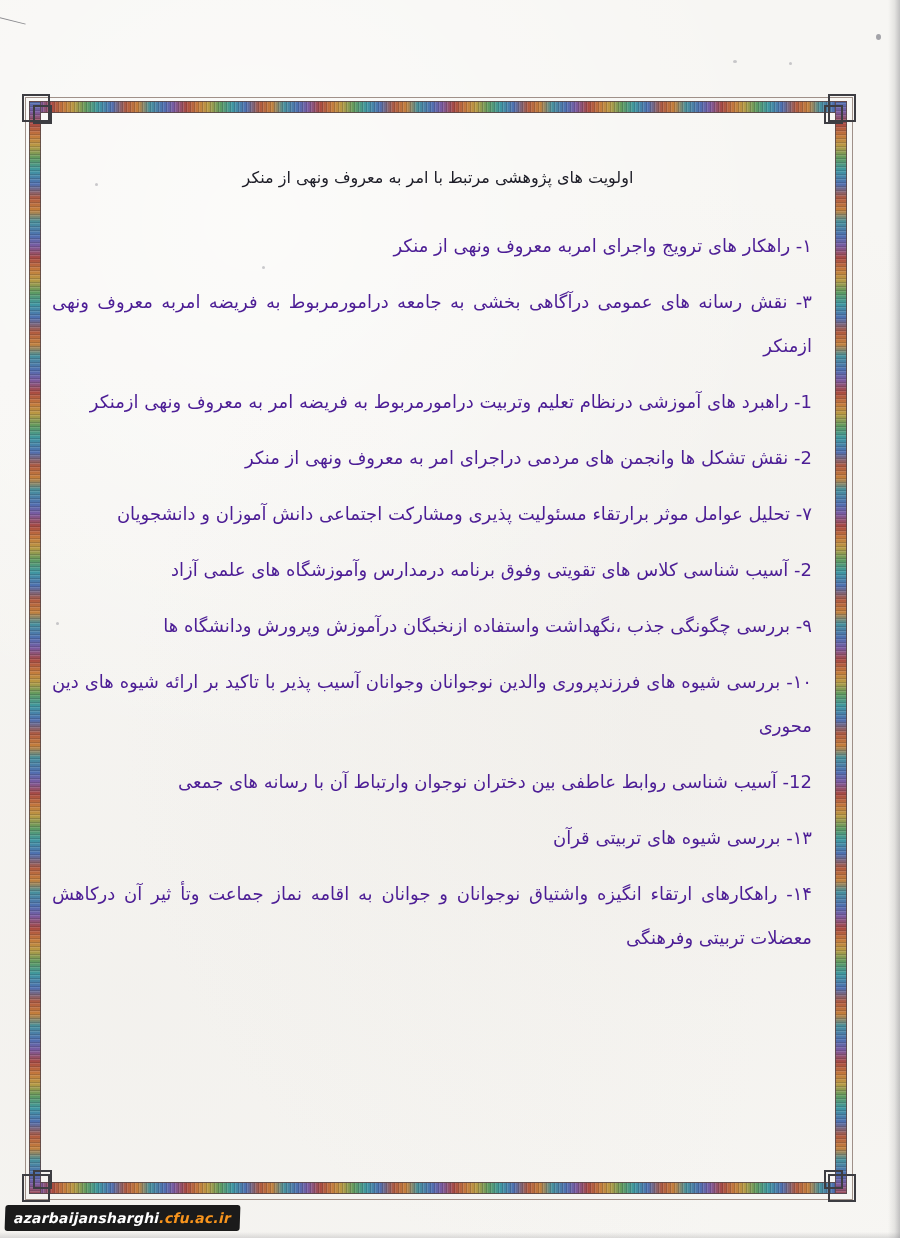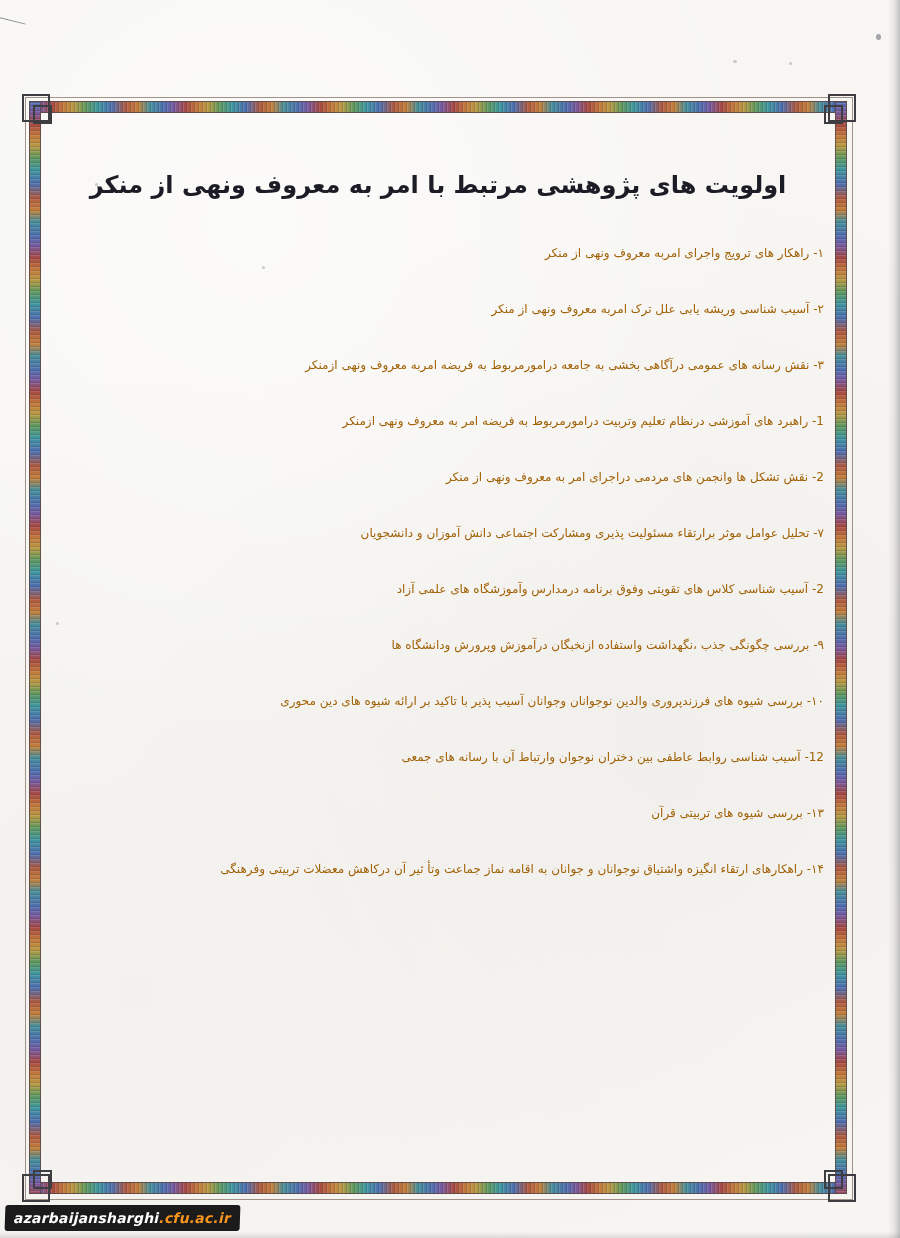--- a/index.html
+++ b/index.html
@@ -70,26 +70,26 @@
   .bl1{left:22px;top:1174px;} .bl2{left:33px;top:1170px;}
   
   .br1{left:828px;top:1174px;} .br2{left:824px;top:1170px;}
 
   
   .content{
     position:absolute;left:52px;right:76px;top:158px;
     direction:rtl;
   }
   .doc-title{
-    text-align:center;font-weight:bold;font-size:24px;line-height:40px;
-    color:#1c1c26;margin:7px 0 26px 0;
+    text-align:center;font-weight:normal;font-size:16px;line-height:40px;
+    color:#1c1c26;margin:0 0 26px 0;
   }
   .item{
-    font-size:12px;line-height:44px;margin:0 0 12px 0;
-    color:#a16207;text-align:justify;
+    font-size:18px;line-height:44px;margin:0 12px 12px 0;
+    color:#4c1d95;text-align:justify;
   }
   .item:last-child{margin-bottom:0;}
 
   
   .watermark{
     position:absolute;left:5px;top:1205px;height:26px;
     background:#1b1b1b;border-radius:3px;
     display:flex;align-items:center;padding:0 9px;
     font-style:italic;font-weight:bold;font-size:14px;
     transform:skewX(-2deg);
@@ -122,21 +122,20 @@
 <div class="corner-sq sq-small tr2"></div>
 <div class="corner-sq sq-big bl1"></div>
 <div class="corner-sq sq-small bl2"></div>
 <div class="corner-sq sq-big br1"></div>
 <div class="corner-sq sq-small br2"></div>
 
 <div class="content">
   <h1 class="doc-title">اولویت های پژوهشی مرتبط با امر به  معروف ونهی از منکر</h1>
   <div>
       <div class="item">۱- راهکار های ترویج واجرای امربه معروف ونهی از منکر</div>
-      <div class="item">۲- آسیب شناسی وریشه یابی علل ترک امربه معروف ونهی از منکر</div>
       <div class="item">۳- نقش رسانه های عمومی درآگاهی بخشی به جامعه درامورمربوط به فریضه امربه معروف ونهی ازمنکر</div>
       <div class="item">1- راهبرد های آموزشی درنظام تعلیم وتربیت درامورمربوط به فریضه امر به معروف ونهی ازمنکر</div>
       <div class="item">2- نقش تشکل ها وانجمن های مردمی دراجرای امر به معروف ونهی از منکر</div>
       <div class="item">۷- تحلیل عوامل موثر برارتقاء مسئولیت پذیری ومشارکت اجتماعی دانش آموزان و دانشجویان</div>
       <div class="item">2- آسیب شناسی کلاس های تقویتی وفوق برنامه درمدارس وآموزشگاه های علمی آزاد</div>
       <div class="item">۹- بررسی چگونگی جذب ،نگهداشت واستفاده ازنخبگان درآموزش وپرورش ودانشگاه ها</div>
       <div class="item">۱۰- بررسی شیوه های فرزندپروری والدین نوجوانان وجوانان  آسیب پذیر با تاکید بر ارائه شیوه های دین محوری</div>
       <div class="item">12- آسیب شناسی روابط عاطفی بین دختران نوجوان وارتباط آن با رسانه های جمعی</div>
       <div class="item">۱۳- بررسی شیوه های تربیتی قرآن</div>
       <div class="item">۱۴- راهکارهای ارتقاء انگیزه واشتیاق نوجوانان و جوانان به اقامه نماز جماعت وتأ ثیر آن درکاهش معضلات تربیتی وفرهنگی</div>

